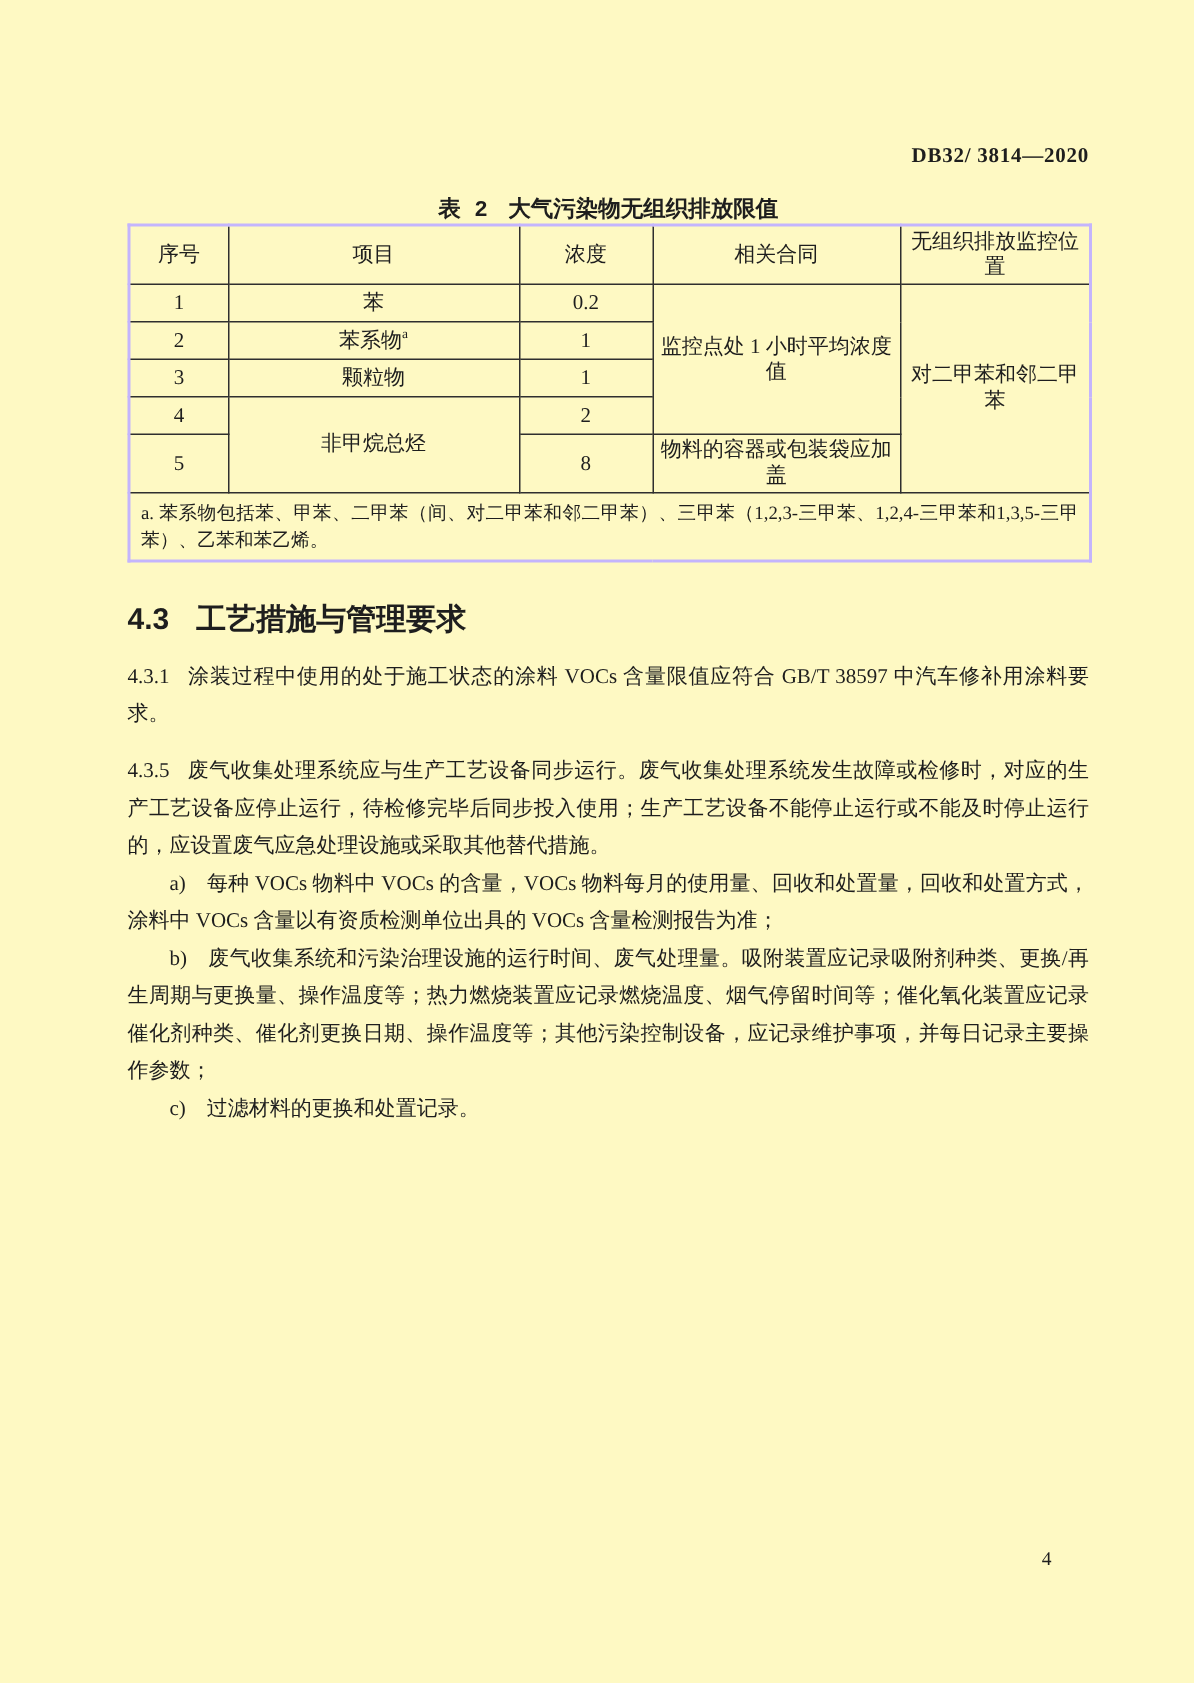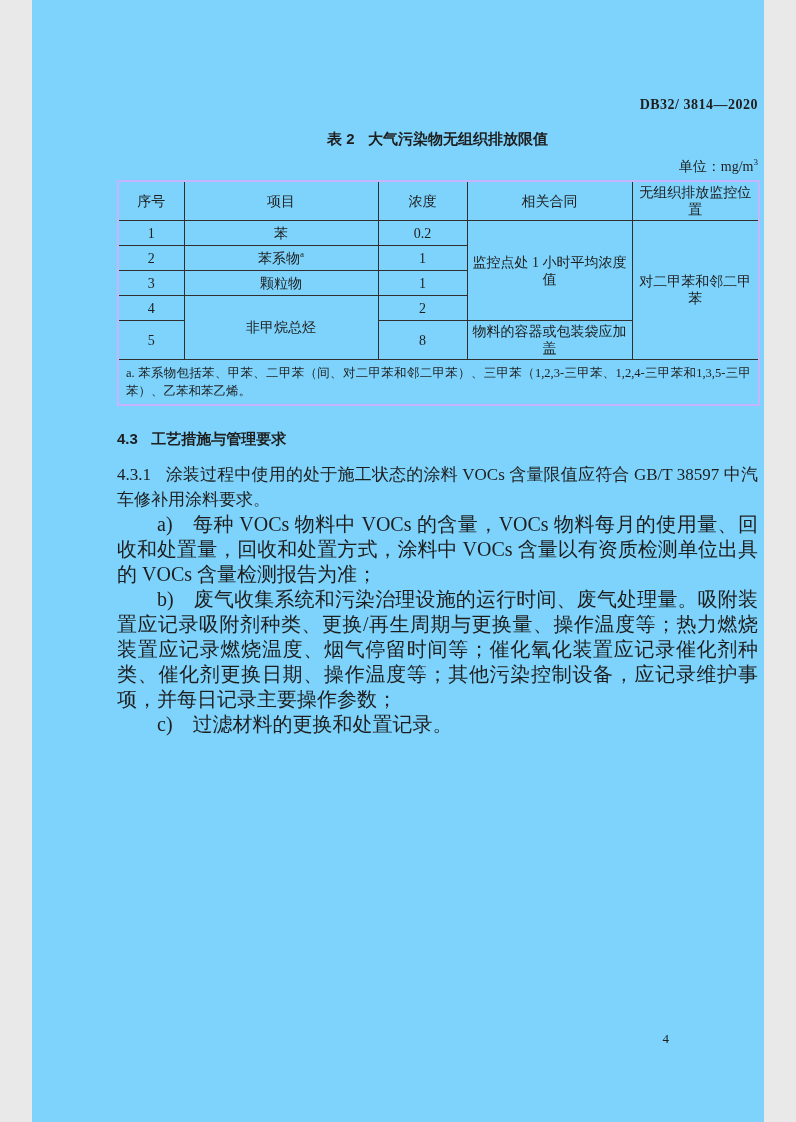--- a/index.html
+++ b/index.html
@@ -1,60 +1,57 @@
 <!DOCTYPE html>
 <html><head>
 <meta charset="utf-8">
 <style>
   html,body{margin:0;padding:0;background:#e9e9e9;}
   .page{
-    width:732px;height:1122px;margin:0 auto;background:#7dd3fc;
+    width:796px;height:1122px;margin:0 auto;background:#fef9c3;
     position:relative;color:#1e1e1e;overflow:hidden;
     font-family:"Liberation Serif","DejaVu Serif",serif;
   }
   .content{position:absolute;left:85px;top:0;width:641px;}
   .doc-header{padding-top:97px;text-align:right;font-size:14px;
     font-family:"Liberation Serif","DejaVu Serif",serif;font-weight:bold;letter-spacing:.5px;}
   .table-title{margin-top:17px;text-align:center;font-weight:bold;font-size:15px;
-    font-family:Liberation Sans, sans-serif;}
+    font-family:Liberation Mono, monospace;}
   .table-title .gap{margin-right:.9em;}
   .unit-line{margin-top:9px;margin-bottom:4px;text-align:right;font-size:14px;}
   sup{font-size:9px;line-height:0;}
   table.limits{width:641px;border-collapse:collapse;border:2px solid #c4b5fd;table-layout:fixed;}
   table.limits td{border:1px solid #2f2f2f;text-align:center;vertical-align:middle;
     font-size:14px;padding:2px 3px;height:20px;line-height:17px;}
   table.limits tr.head td{height:21px;}
   table.limits td.foot{
     text-align:justify;font-size:12.5px;line-height:18px;padding:4px 7px;height:auto;}
-  .heading{margin-top:24px;font-weight:bold;font-size:15px;
+  .heading{margin-top:24px;font-weight:bold;font-size:20px;
     font-family:"Liberation Sans","DejaVu Sans",sans-serif;}
   .heading .num{margin-right:.9em;}
-  p.body{margin:13px 0 0 0;font-size:17px;line-height:25px;text-align:justify;}
+  p.body{margin:13px 0 0 0;font-size:14px;line-height:25px;text-align:justify;}
   p.body .pnum{margin-right:.85em;}
-  p.item{margin:0;font-size:20px;line-height:25px;text-align:justify;text-indent:2em;}
+  p.item{margin:0;font-size:14px;line-height:25px;text-align:justify;text-indent:2em;}
   p.item .ilabel{margin-right:1em;}
   .page-number{position:absolute;top:1031px;right:95px;font-size:13px;}
 </style>
 </head>
 <body>
 
 <div class="page">
   <div class="content">
 
     <div class="doc-header">
       <span>DB32/ 3814—2020</span>
     </div>
 
     <div class="table-title">
       <span class="gap">表 2</span><span>大气污染物无组织排放限值</span>
     </div>
 
-    <div class="unit-line">
-      <span>单位：mg/m</span><sup>3</sup>
-    </div>
 
     <table class="limits">
       <colgroup>
         <col style="width:66px">
           <col style="width:194px">
           <col style="width:89px">
           <col style="width:165px">
           <col style="width:127px">
       </colgroup>
       <tbody>
@@ -105,20 +102,23 @@
       <span class="num">4.3</span><span>工艺措施与管理要求</span>
     </div>
 
     <p class="body">
       <span class="pnum">4.3.1</span><span>涂装过程中使用的处于施工状态的涂料 VOCs 含量限值应符合 GB/T 38597 中汽车修补用涂料要求。</span>
     </p>
 
 
 
 
+    <p class="body">
+      <span class="pnum">4.3.5</span><span>废气收集处理系统应与生产工艺设备同步运行。废气收集处理系统发生故障或检修时，对应的生产工艺设备应停止运行，待检修完毕后同步投入使用；生产工艺设备不能停止运行或不能及时停止运行的，应设置废气应急处理设施或采取其他替代措施。</span>
+    </p>
 
 
     <p class="item">
       <span class="ilabel">a)</span><span>每种 VOCs 物料中 VOCs 的含量，VOCs 物料每月的使用量、回收和处置量，回收和处置方式，涂料中 VOCs 含量以有资质检测单位出具的 VOCs 含量检测报告为准；</span>
     </p>
     <p class="item">
       <span class="ilabel">b)</span><span>废气收集系统和污染治理设施的运行时间、废气处理量。吸附装置应记录吸附剂种类、更换/再生周期与更换量、操作温度等；热力燃烧装置应记录燃烧温度、烟气停留时间等；催化氧化装置应记录催化剂种类、催化剂更换日期、操作温度等；其他污染控制设备，应记录维护事项，并每日记录主要操作参数；</span>
     </p>
     <p class="item">
       <span class="ilabel">c)</span><span>过滤材料的更换和处置记录。</span>

